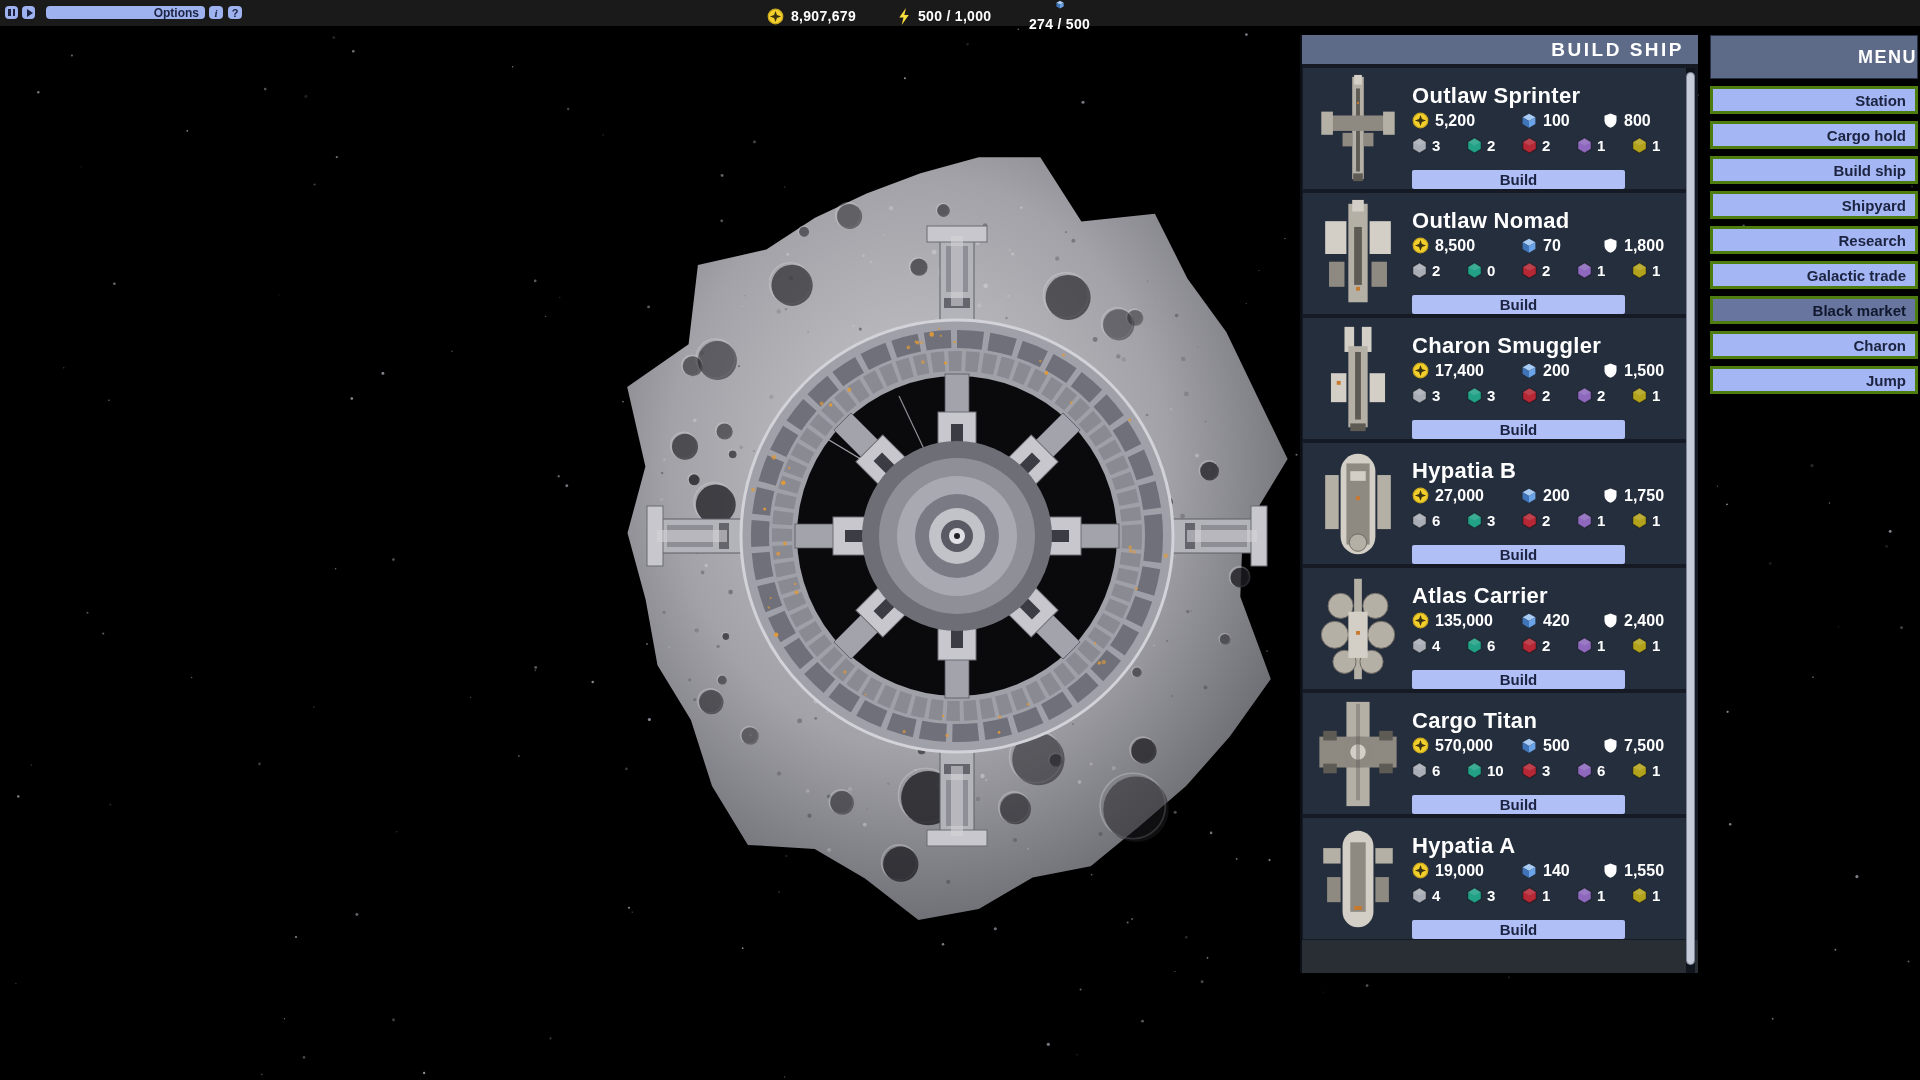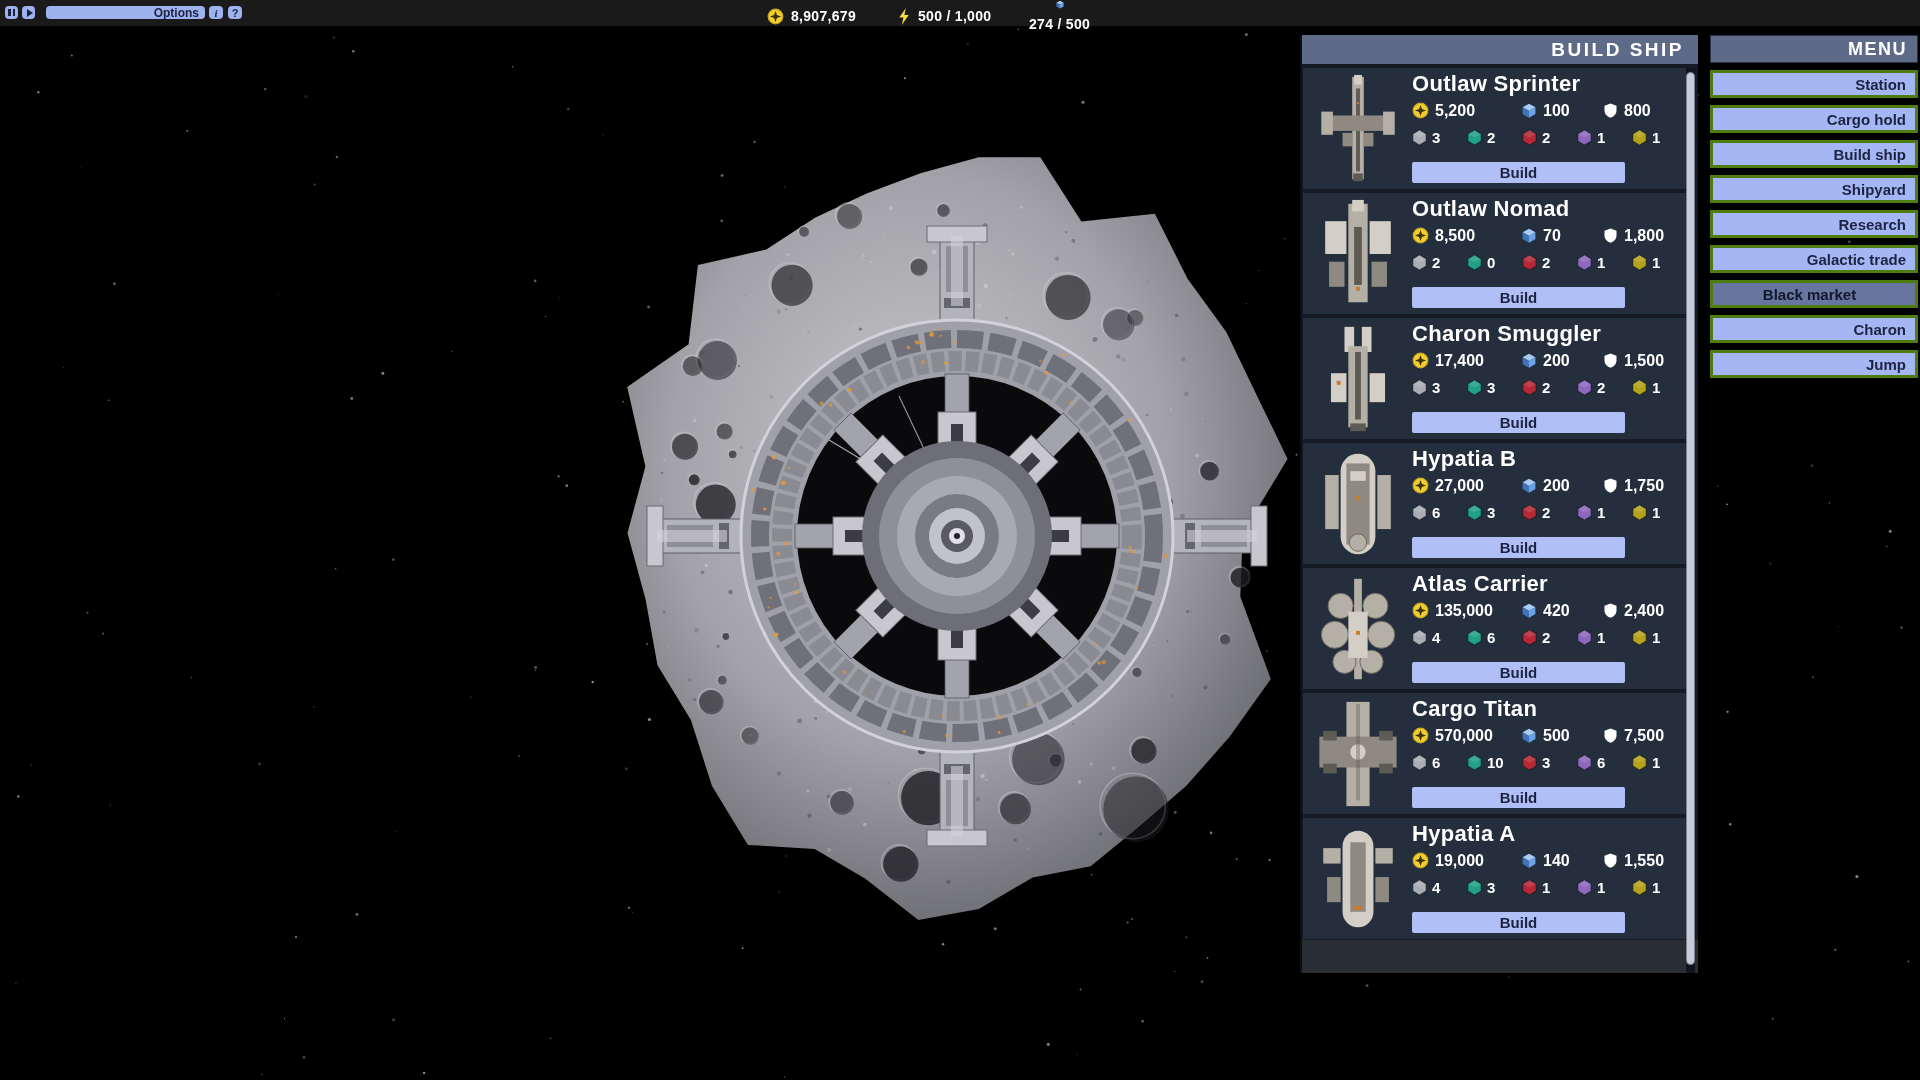--- a/index.html
+++ b/index.html
@@ -37,49 +37,49 @@
   #build-panel { position:absolute; left:1300px; top:35px; width:398px; height:938px;
                  background:#151a24; border-left:2px solid #0c0f16; }
   .panel-header { height:29px; background:var(--header); color:#fff;
                   display:flex; align-items:center; justify-content:flex-end;
                   padding-right:14px; font:700 19px "Liberation Sans", sans-serif;
                   letter-spacing:2.5px; }
   #ship-list { position:absolute; left:1px; top:33px; width:384px;
                display:flex; flex-direction:column; gap:4px; }
   .ship-card { height:121px; background:var(--card_bg); display:flex; }
   .ship-thumb { width:120px; display:flex; align-items:center; justify-content:center; }
-  .ship-info  { display:flex; flex-direction:column; padding-top:2px; }
+  .ship-info  { display:flex; flex-direction:column; padding-top:14px; }
   .ship-name  { color:#fff; font:700 22px "Liberation Sans", sans-serif;
                 line-height:27px; letter-spacing:.3px; }
   .stat-row { display:grid; align-items:center; }
   .stat-row.primary { grid-template-columns:109px 82px auto; height:27px; }
   .stat { display:flex; gap:6px; color:#fff;
           font:700 16px "Liberation Sans", sans-serif; }
   .stat-row.hexes { grid-template-columns:repeat(5,55px); height:26px; }
   .hex-stat { display:flex; align-items:center; gap:5px; color:#fff;
               font:700 15px "Liberation Sans", sans-serif; }
   .build-btn { width:213px; height:21px; margin-top:12px; border:none; border-radius:2px;
                background:var(--accent_light); color:var(--button_text);
                font:700 15px "Liberation Sans", sans-serif; cursor:pointer; }
   #panel-footer { position:absolute; left:0; bottom:0; width:100%; height:33px; background:#292d34; }
   #sb-track { position:absolute; right:3px; top:33px; width:9px; height:905px; background:#10141c; }
   #sb-thumb { position:absolute; right:3px; top:37px; width:9px; height:893px;
               background:var(--scrollbar_thumb); border-radius:4.5px; border:1px solid #7d8496; }
 
   
   #menu-panel { position:absolute; left:1710px; top:35px; width:208px; }
-  .menu-header { height:28px; background:var(--header); color:#fff;
+  .menu-header { height:44px; background:var(--header); color:#fff;
                  display:flex; align-items:center; justify-content:flex-end;
-                 padding-right:10px; font:700 18px "Liberation Sans", sans-serif;
+                 font:700 18px "Liberation Sans", sans-serif;
                  letter-spacing:1.5px; border:1px solid #2a3046;text-align:right; }
   .menu-btn { display:block; width:208px; height:28px; margin-top:7px;
               background:var(--menu_button); color:var(--button_text);
               border:3px solid #4d7c0f; text-align:right; padding-right:9px;
               font:700 15px "Liberation Sans", sans-serif; cursor:pointer; }
-  .menu-btn.active { background:var(--menu_button_active); color:#11172c;text-align:center; }
+  .menu-btn.active { background:var(--menu_button_active); color:#11172c; }
 </style>
 </head>
 <body>
 
 <div id="stage">
 
   <svg id="starfield" width="1920" height="1080">
       <circle cx="1154.1" cy="484.2" r="1.44" fill="#cfd4e2" opacity="0.52"></circle>
       <circle cx="335.6" cy="568.7" r="0.80" fill="#cfd4e2" opacity="0.49"></circle>
       <circle cx="1661.7" cy="510.1" r="0.77" fill="#cfd4e2" opacity="0.65"></circle>

